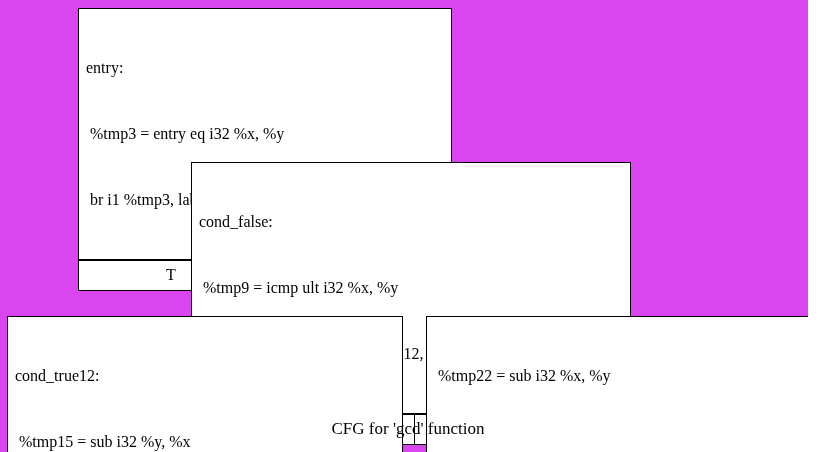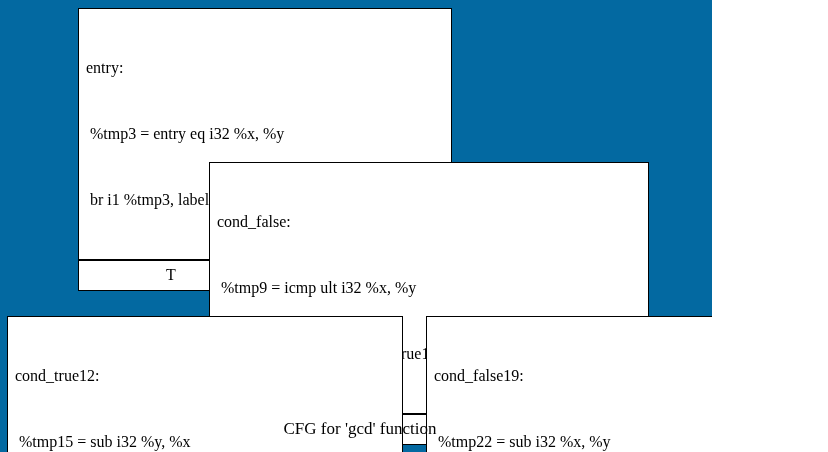--- a/index.html
+++ b/index.html
@@ -2,23 +2,23 @@
 <html><head>
 <meta charset="utf-8">
 <style>
   html, body {
     margin: 0;
     padding: 0;
     background: #ffffff;
   }
   .canvas {
     position: relative;
-    width: 712px;
+    width: 808px;
     height: 452px;
-    background: #0369a1;
+    background: #d946ef;
     color: #000000;
     font-family: "Liberation Serif", "DejaVu Serif", serif;
     overflow: hidden;
   }
   .edges {
     position: absolute;
     left: 0;
     top: 0;
     width: 828px;
     height: 452px;
@@ -84,21 +84,21 @@
       <div> %tmp3 = entry eq i32 %x, %y</div>
       <div> br i1 %tmp3, label %return, label %cond_false</div>
     </div>
     <div class="tf-row">
       <div class="tf-cell" style="width:184px;">T</div>
       <div class="tf-cell grow">F</div>
     </div>
   </div>
 
 
-  <div class="node" style="left:191px; top:162px; width:440px;margin-left:18px;">
+  <div class="node" style="left:191px; top:162px; width:440px;">
     <div class="node-body">
       <div>cond_false:</div>
       <div> %tmp9 = icmp ult i32 %x, %y</div>
       <div> br i1 %tmp9, label %cond_true12, label %cond_false19</div>
     </div>
     <div class="tf-row">
       <div class="tf-cell" style="width:222px;">T</div>
       <div class="tf-cell grow">F</div>
     </div>
   </div>
@@ -107,21 +107,20 @@
     <div class="node-body">
       <div>cond_true12:</div>
       <div> %tmp15 = sub i32 %y, %x</div>
       
       
     </div>
   </div>
 
   <div class="node" style="left:426px; top:316px; width:395px;">
     <div class="node-body">
-      <div>cond_false19:</div>
       <div> %tmp22 = sub i32 %x, %y</div>
       
       
     </div>
   </div>
 
   <div class="caption">CFG for 'gcd' function</div>
 
 </div>
 

